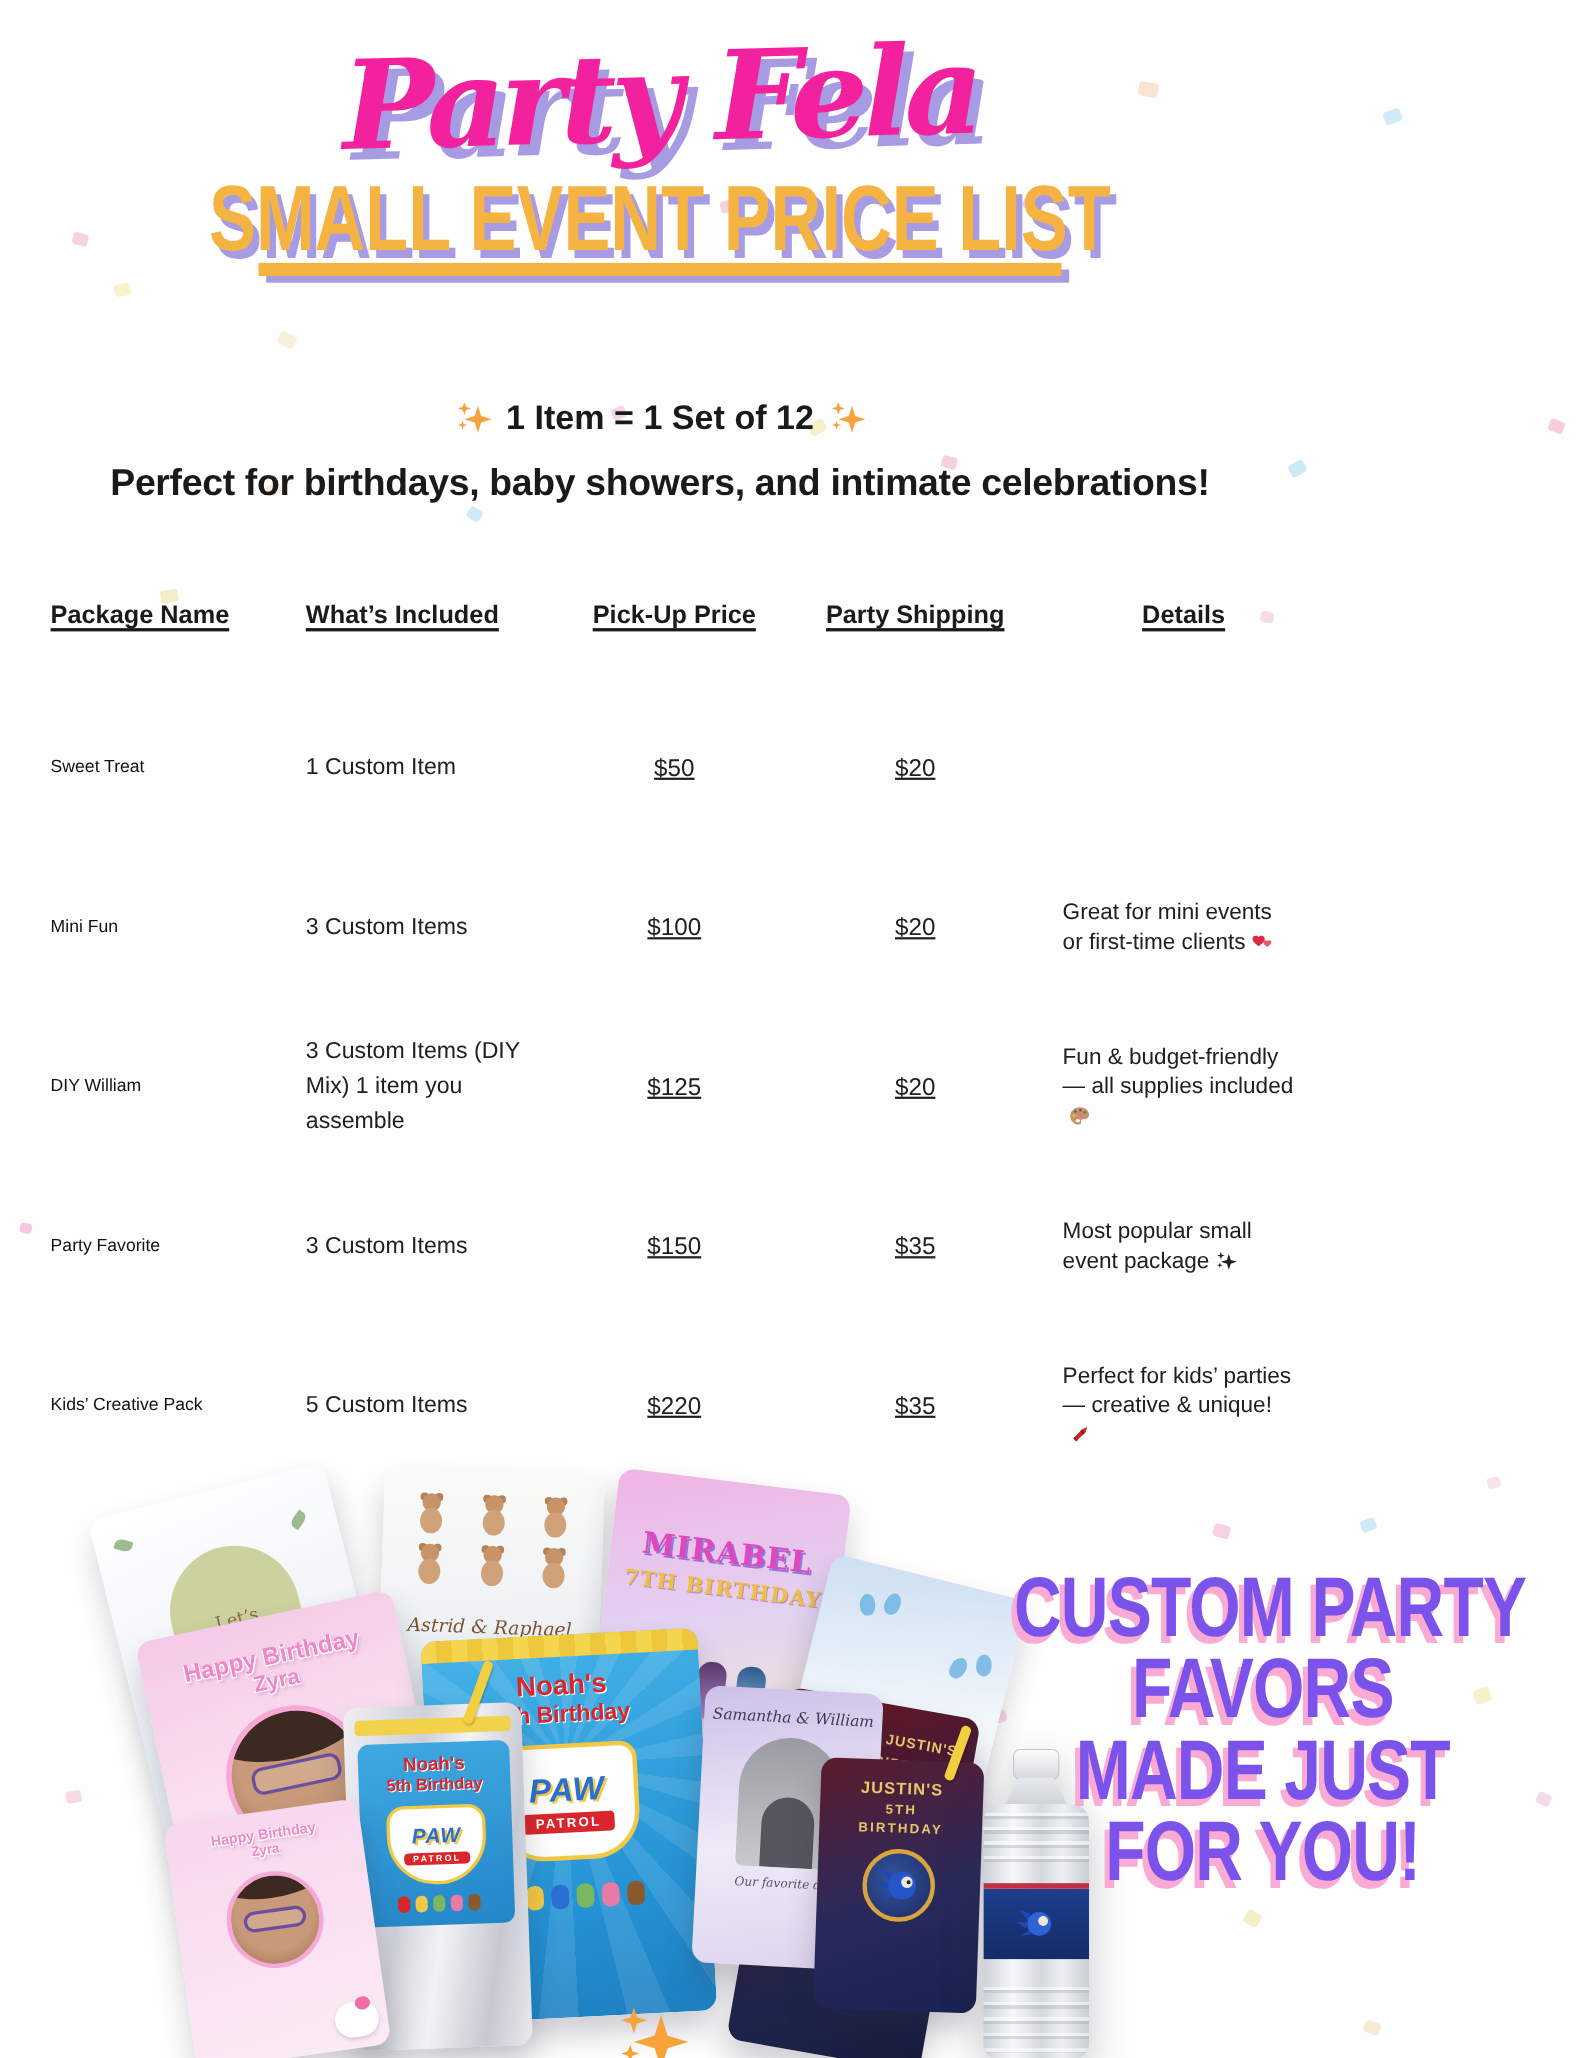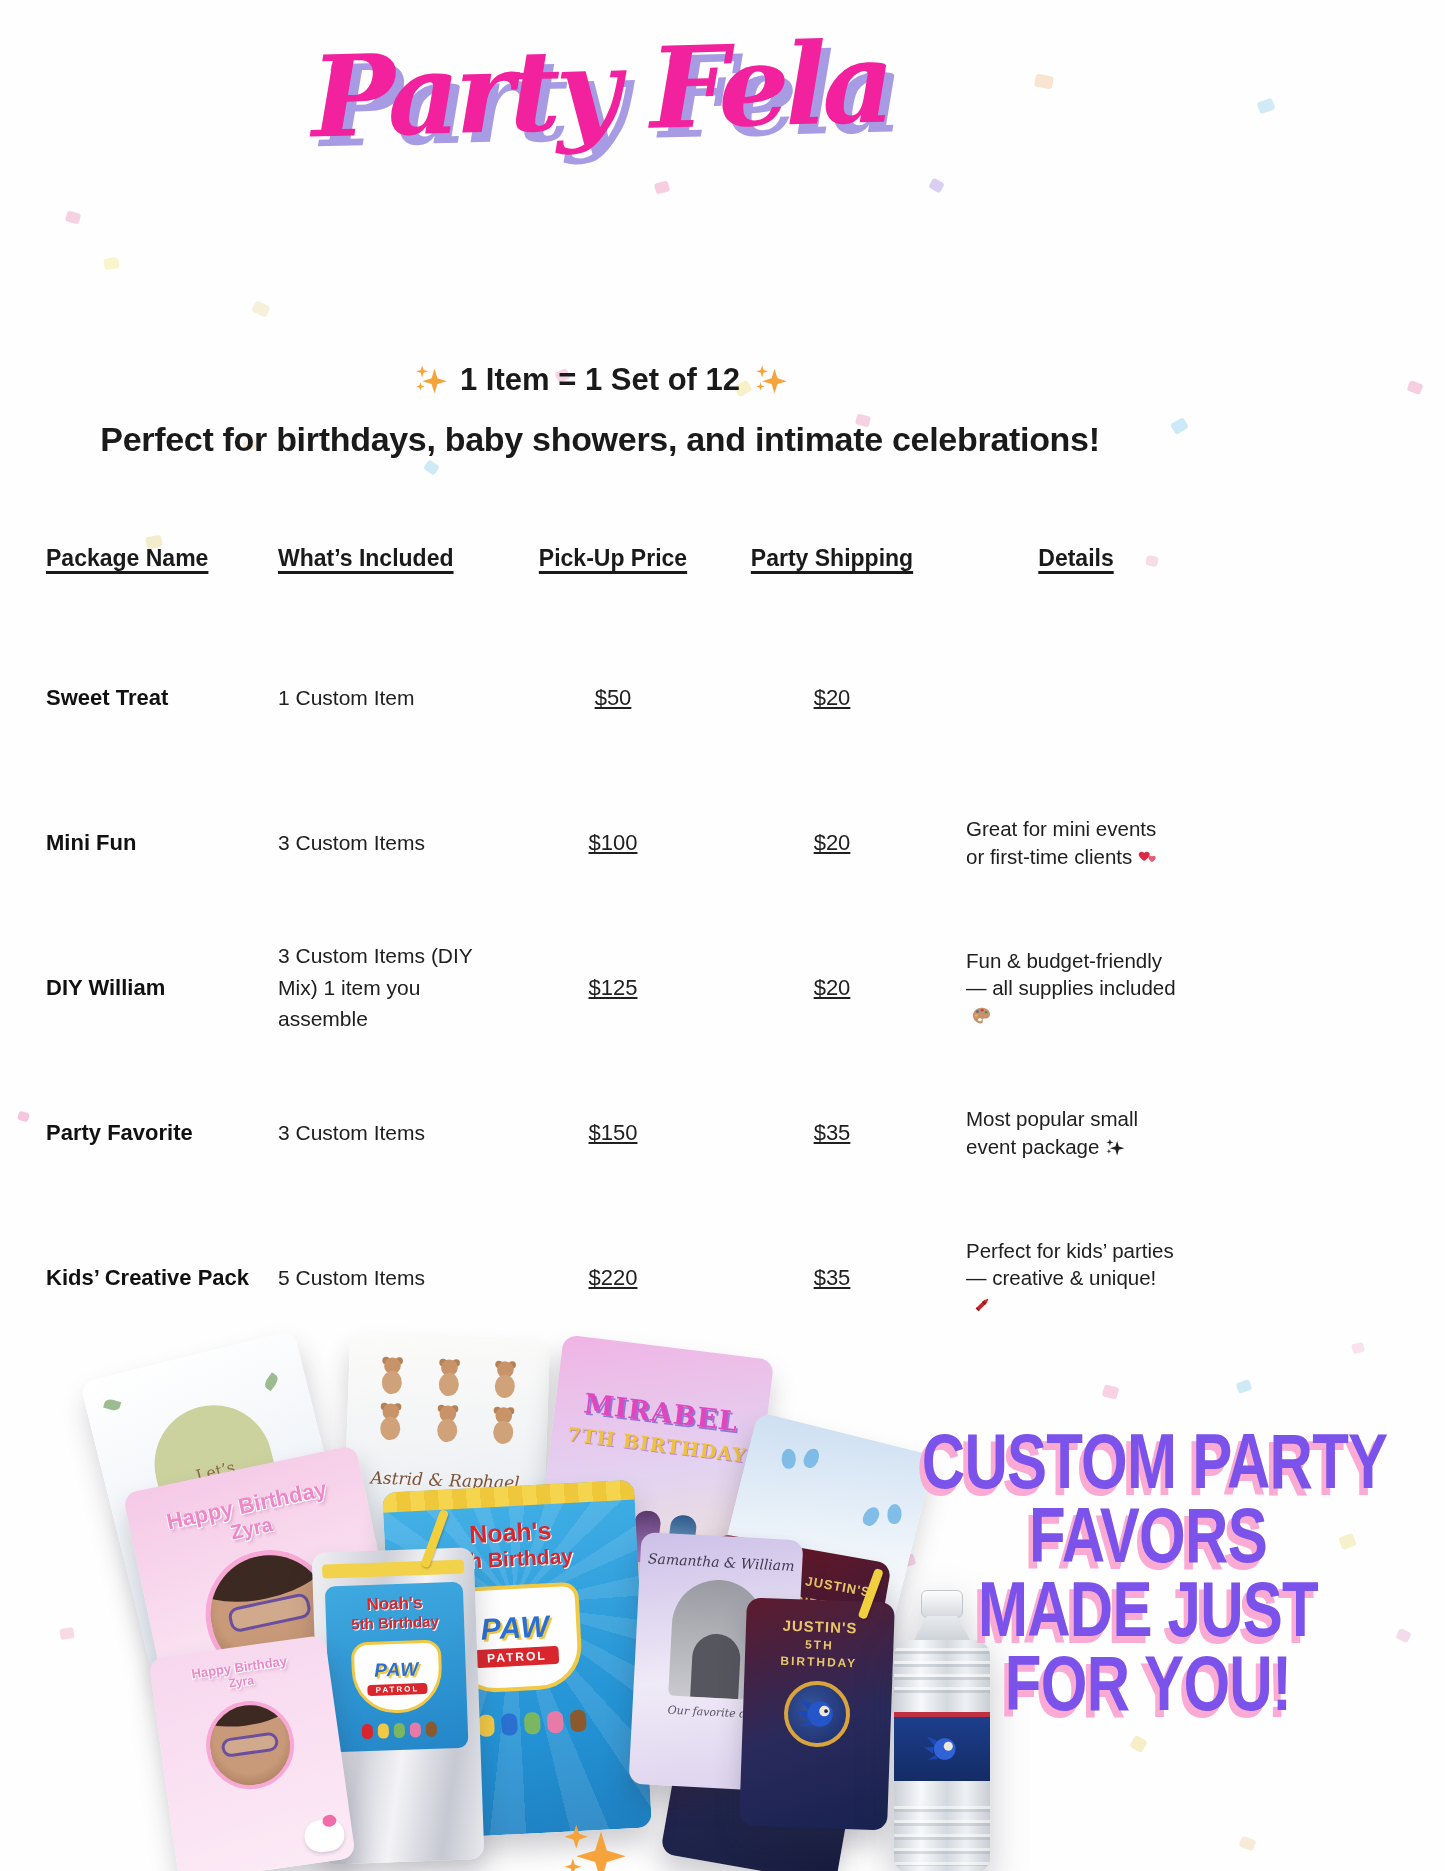--- a/index.html
+++ b/index.html
@@ -31,21 +31,21 @@
   .price-table{position:absolute;left:46px;top:545px;width:1145px;}
   .thead,.trow{display:grid;grid-template-columns:232px 250px 170px 268px 220px;}
   .thead{height:30px;}
   .th{font-weight:700;font-size:23px;text-decoration:underline;text-decoration-thickness:3px;
       text-underline-offset:5px;}
   .th.c1,.th.c2{justify-self:start;}
   .th.c3,.th.c4,.th.c5{justify-self:center;}
   .tspacer{height:50px;}
   .trow{height:145px;align-items:center;}
   .td{font-size:21px;color:#202020;}
-  .td.name{font-weight:700;font-size:22px;color:#111;}
+  .td.name{font-weight:400;font-size:16px;color:#111;}
   .td.inc{max-width:212px;line-height:1.5;}
   .td.price,.td.ship{justify-self:center;font-size:22px;text-decoration:underline;}
   .td.det{max-width:214px;font-size:20.5px;line-height:1.32;}
   .di{display:inline-block;width:21px;height:21px;vertical-align:-4px;margin-left:5px;}
 
   
   .promo{position:absolute;left:858px;top:1424px;width:580px;text-align:center;color:#7B52EA;}
   .promo-line{font-weight:900;font-size:77px;line-height:74px;letter-spacing:-1px;
       transform:scaleX(.78);transform-origin:center;
       text-shadow:-6px 7px 0 #FBABD3;white-space:nowrap;}
@@ -220,20 +220,24 @@
   <div class="cf" style="left:1103px;top:1386px;width:15px;height:12px;background:#F8CFE0;transform:rotate(15deg)"></div>
   <div class="cf" style="left:1237px;top:1381px;width:14px;height:11px;background:#CBE9F6;transform:rotate(-20deg)"></div>
   <div class="cf" style="left:1341px;top:1534px;width:13px;height:15px;background:#F6EFC8;transform:rotate(70deg)"></div>
   <div class="cf" style="left:1132px;top:1737px;width:13px;height:14px;background:#F4EDC6;transform:rotate(-60deg)"></div>
   <div class="cf" style="left:1240px;top:1838px;width:15px;height:11px;background:#F7EAD6;transform:rotate(20deg)"></div>
   <div class="cf" style="left:1397px;top:1630px;width:13px;height:11px;background:#F3D9EA;transform:rotate(25deg)"></div>
   <div class="cf" style="left:1352px;top:1343px;width:12px;height:10px;background:#F9E0EC;transform:rotate(-15deg)"></div>
 
   <div class="hdr">
     <h1 class="brand">Party Fela</h1>
+    <div class="plist">
+      <span class="plist-txt">SMALL EVENT PRICE LIST</span>
+      <div class="plist-underline"></div>
+    </div>
   </div>
   <div class="tagline">
     <span class="spark">
         <svg viewBox="0 0 32 32" fill="currentColor">
           <path d="M20 6 L22.6 14.4 L31 17 L22.6 19.6 L20 28 L17.4 19.6 L9 17 L17.4 14.4 Z"></path>
           <path d="M9 3 L10.3 7 L14.3 8.3 L10.3 9.6 L9 13.6 L7.7 9.6 L3.7 8.3 L7.7 7 Z"></path>
           <path d="M7.5 18 L8.4 20.8 L11.2 21.7 L8.4 22.6 L7.5 25.4 L6.6 22.6 L3.8 21.7 L6.6 20.8 Z"></path>
         </svg>
       </span>
     <span>1 Item = 1 Set of 12</span>

